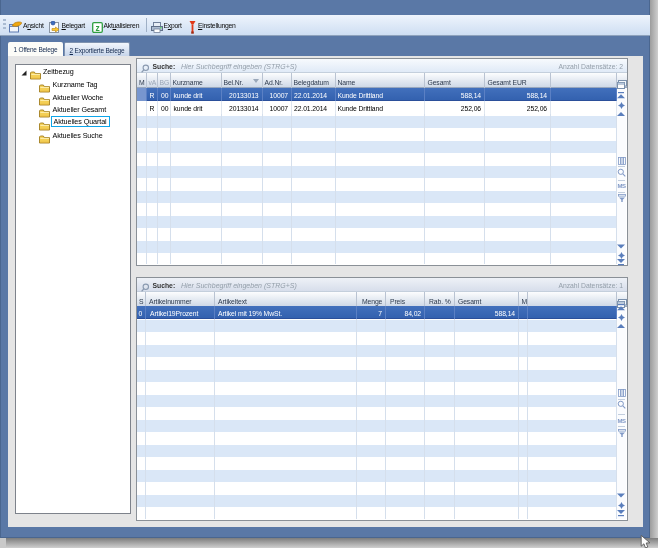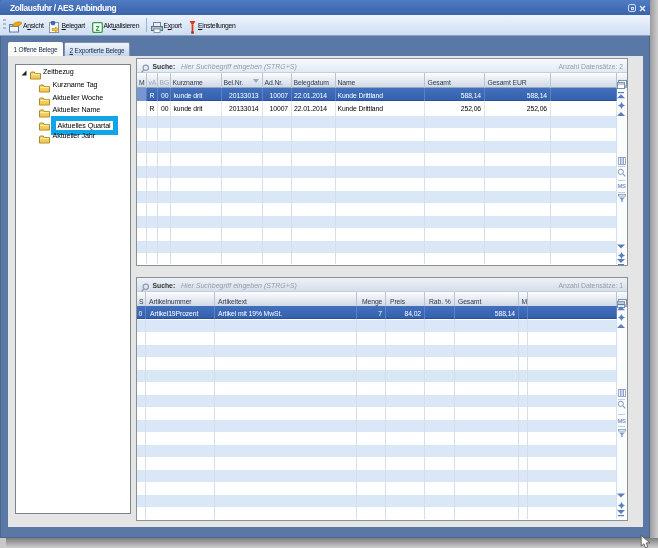--- a/index.html
+++ b/index.html
@@ -42,29 +42,20 @@
   .rowsel{position:absolute;left:0;width:479px;height:13px;background:linear-gradient(to bottom,#4270bc,#3260ae);box-shadow:inset 0 -1px 0 #2b4f9a;color:#fff;}
   .roww{position:absolute;left:0;width:479px;height:13px;background:#fff;color:#000;}
   .cell{position:absolute;top:3.5px;font-size:6.8px;letter-spacing:-0.1px;white-space:nowrap;line-height:7px;}
 </style>
 </head>
 <body>
 <div class="abs" id="shR"></div>
 <div class="abs" id="shB"></div>
 <div class="abs" id="shBL"></div>
 <div class="abs" id="win">
-  <div class="abs" id="title">
-    <div class="abs txt">Zollausfuhr / AES Anbindung</div>
-    <div class="abs" id="btnRestore">
-        <div></div>
-      </div>
-    <svg class="abs" style="left:639px;top:4.5px" width="7" height="7" viewBox="0 0 7 7">
-        <path d="M1 1 L6 6 M6 1 L1 6" stroke="#e4ebf8" stroke-width="1.5"></path>
-      </svg>
-  </div>
   <div class="abs" id="tb">
     <div class="abs" id="grip"></div>
     <svg class="abs" style="left:9px;top:6px" width="13" height="12" viewBox="0 0 13 12">
         <rect x="0.5" y="3.5" width="9" height="7.5" fill="#f4f6fa" stroke="#5a78b0"></rect>
         <rect x="0.5" y="3.5" width="9" height="2" fill="#b8ccec" stroke="#5a78b0" stroke-width="0.8"></rect>
         <path d="M3.5 5 C3.5 1.5, 10.5 0, 12.5 1.6 C13 3.4, 9 6, 5.5 5.2 Z" fill="#f0a810" stroke="#b87808" stroke-width="0.7"></path>
       </svg>
     <div class="lbl" style="left:23px">A<u>n</u>sicht</div>
     <svg class="abs" style="left:49px;top:6px" width="11" height="12" viewBox="0 0 11 12">
         <rect x="0.5" y="1.5" width="9" height="10" fill="#fcfcfc" stroke="#8a94a2"></rect>
@@ -119,33 +110,33 @@
             <path d="M0.5 1.8 L0.5 8 L10.5 8 L10.5 2.6 L5.2 2.6 L4.4 1 L1.3 1 Z" fill="#f4cf55" stroke="#a27e20" stroke-width="0.9"></path>
             <path d="M1.3 3.4 L10 3.4" stroke="#fdf0b4" stroke-width="1"></path>
             <path d="M1.2 7.3 L10 7.3" stroke="#e0b23e" stroke-width="0.8"></path>
           </svg></span>
 <div class="ti" style="left:36.5px;top:27.65px">Aktueller Woche</div>
 <span class="abs" style="left:23px;top:39.3px"><svg width="11" height="9" viewBox="0 0 11 9">
             <path d="M0.5 1.8 L0.5 8 L10.5 8 L10.5 2.6 L5.2 2.6 L4.4 1 L1.3 1 Z" fill="#f4cf55" stroke="#a27e20" stroke-width="0.9"></path>
             <path d="M1.3 3.4 L10 3.4" stroke="#fdf0b4" stroke-width="1"></path>
             <path d="M1.2 7.3 L10 7.3" stroke="#e0b23e" stroke-width="0.8"></path>
           </svg></span>
-<div class="ti" style="left:36.5px;top:40.3px">Aktueller Name</div>
+<div class="ti" style="left:36.5px;top:40.3px">Aktueller Gesamt</div>
 <span class="abs" style="left:23px;top:51.949999999999996px"><svg width="11" height="9" viewBox="0 0 11 9">
             <path d="M0.5 1.8 L0.5 8 L10.5 8 L10.5 2.6 L5.2 2.6 L4.4 1 L1.3 1 Z" fill="#f4cf55" stroke="#a27e20" stroke-width="0.9"></path>
             <path d="M1.3 3.4 L10 3.4" stroke="#fdf0b4" stroke-width="1"></path>
             <path d="M1.2 7.3 L10 7.3" stroke="#e0b23e" stroke-width="0.8"></path>
           </svg></span>
-<div class="ti" style="left:34.5px;top:51.449999999999996px;border:5px solid #0ea5e9;padding:0 2px">Aktuelles Quartal</div>
+<div class="ti" style="left:34.5px;top:51.449999999999996px;border:1px solid #0ea5e9;padding:0 2px">Aktuelles Quartal</div>
 <span class="abs" style="left:23px;top:64.6px"><svg width="11" height="9" viewBox="0 0 11 9">
             <path d="M0.5 1.8 L0.5 8 L10.5 8 L10.5 2.6 L5.2 2.6 L4.4 1 L1.3 1 Z" fill="#f4cf55" stroke="#a27e20" stroke-width="0.9"></path>
             <path d="M1.3 3.4 L10 3.4" stroke="#fdf0b4" stroke-width="1"></path>
             <path d="M1.2 7.3 L10 7.3" stroke="#e0b23e" stroke-width="0.8"></path>
           </svg></span>
-<div class="ti" style="left:36.5px;top:65.6px">Aktueller Jahr</div>
+<div class="ti" style="left:36.5px;top:65.6px">Aktuelles Suche</div>
       </div>
     <div class="abs grid" style="left:128px;top:2px;width:492px;height:208px">
 <div class="search" style="background:linear-gradient(to bottom,#f7fafd,#e0eaf7)">
           <span class="mag"><svg width="10" height="10" viewBox="0 0 10 10">
               <circle cx="5.8" cy="3.8" r="2.7" fill="none" stroke="#8a9ab0" stroke-width="1.1"></circle>
               <line x1="3.8" y1="5.9" x2="1.6" y2="8.4" stroke="#8a9ab0" stroke-width="1.3"></line>
             </svg></span>
           <span class="s1">Suche:</span>
           <span class="s2">Hier Suchbegriff eingeben (STRG+S)</span>
           <span class="s3">Anzahl Datensätze: 2</span>

